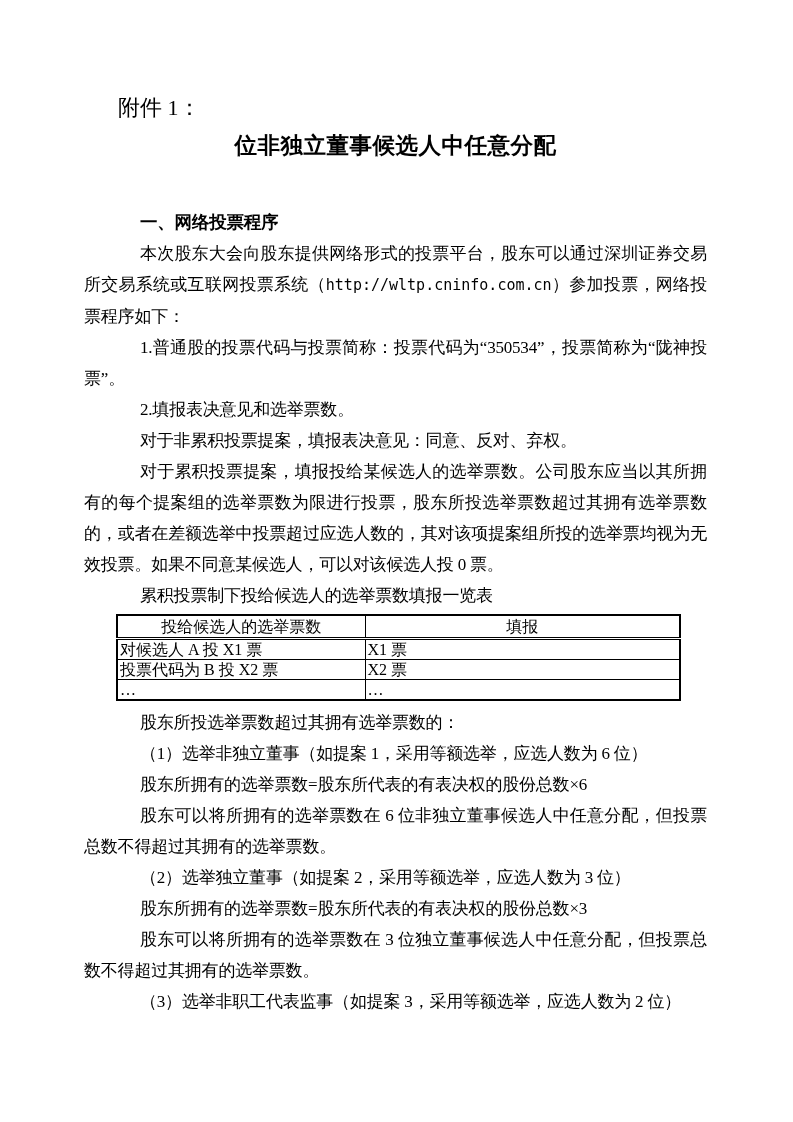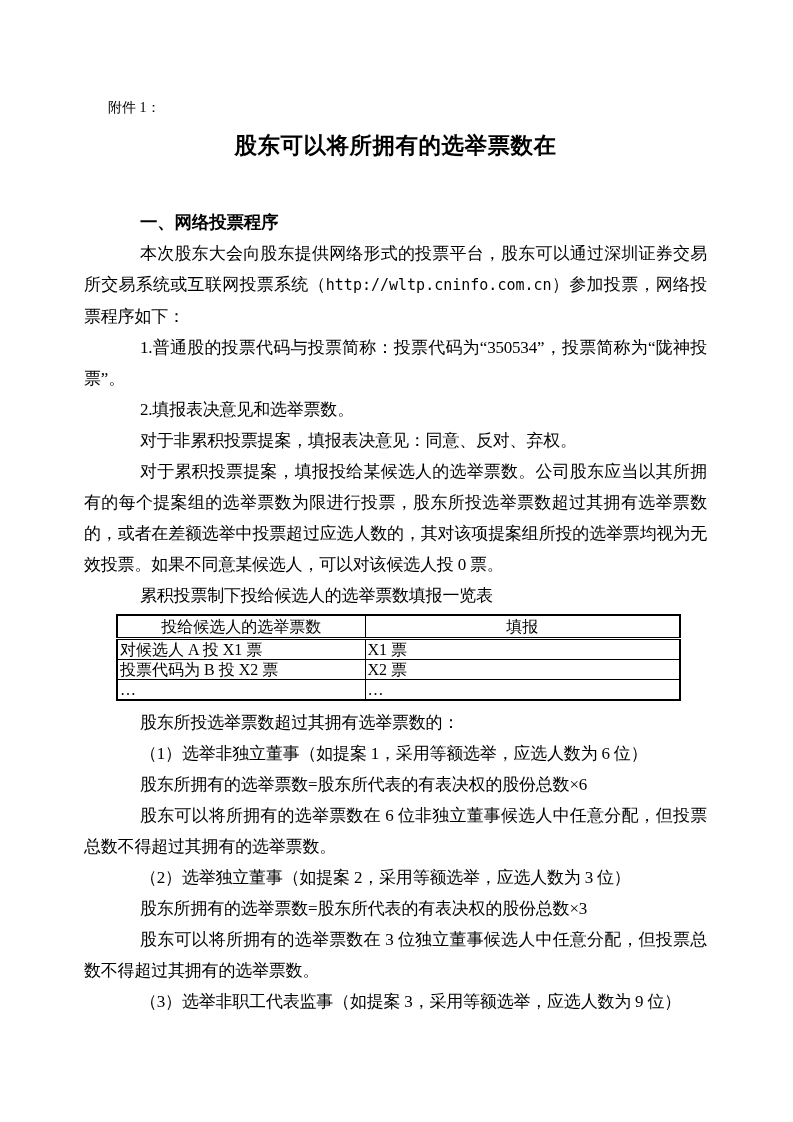--- a/index.html
+++ b/index.html
@@ -13,22 +13,22 @@
     width: 793px;
     height: 1122px;
     margin: 0 auto;
     background: #ffffff;
     color: #000000;
     font-family: "Liberation Serif", "DejaVu Serif", serif;
     padding: 95px 86px 0 84px;
     overflow: hidden;
   }
   .attachment {
-    margin: 0 0 0 24px;
-    font-size: 14px;
+    margin: 0 0 0 34px;
+    font-size: 22px;
     line-height: 26px;
     text-indent: 0;
   }
   .doc-title {
     margin: 8px 0 44px 0;
     font-family: "Liberation Sans", "DejaVu Sans", sans-serif;
     font-weight: 700;
     font-size: 22.5px;
     line-height: 34px;
     text-align: center;
@@ -81,21 +81,21 @@
   }
   .after-table { margin-top: 6px; }
 </style>
 </head>
 <body>
 
 <div class="page">
 
   <p class="attachment">附件 1：</p>
 
-  <h1 class="doc-title">股东可以将所拥有的选举票数在</h1>
+  <h1 class="doc-title">位非独立董事候选人中任意分配</h1>
 
   <div>
 
     <p class="para sec-heading">一、网络投票程序</p>
 
     <p class="para"><span>本次股东大会向股东提供网络形式的投票平台，股东可以通过深圳证券交易所交易系统或互联网投票系统（</span><span class="mono">http://wltp.cninfo.com.cn</span><span>）参加投票，网络投票程序如下：</span></p>
 
     <p class="para">1.普通股的投票代码与投票简称：投票代码为“350534”，投票简称为“陇神投票”。</p>
 
     <p class="para">2.填报表决意见和选举票数。</p>
@@ -136,16 +136,16 @@
     <p class="para after-table">股东所投选举票数超过其拥有选举票数的：</p>
 
     <p class="para">（1）选举非独立董事（如提案 1，采用等额选举，应选人数为 6 位）</p>
     <p class="para">股东所拥有的选举票数=股东所代表的有表决权的股份总数×6</p>
     <p class="para">股东可以将所拥有的选举票数在 6 位非独立董事候选人中任意分配，但投票总数不得超过其拥有的选举票数。</p>
 
     <p class="para">（2）选举独立董事（如提案 2，采用等额选举，应选人数为 3 位）</p>
     <p class="para">股东所拥有的选举票数=股东所代表的有表决权的股份总数×3</p>
     <p class="para">股东可以将所拥有的选举票数在 3 位独立董事候选人中任意分配，但投票总数不得超过其拥有的选举票数。</p>
 
-    <p class="para">（3）选举非职工代表监事（如提案 3，采用等额选举，应选人数为 9 位）</p>
+    <p class="para">（3）选举非职工代表监事（如提案 3，采用等额选举，应选人数为 2 位）</p>
 
   </div>
 </div>
 
 </body></html>

